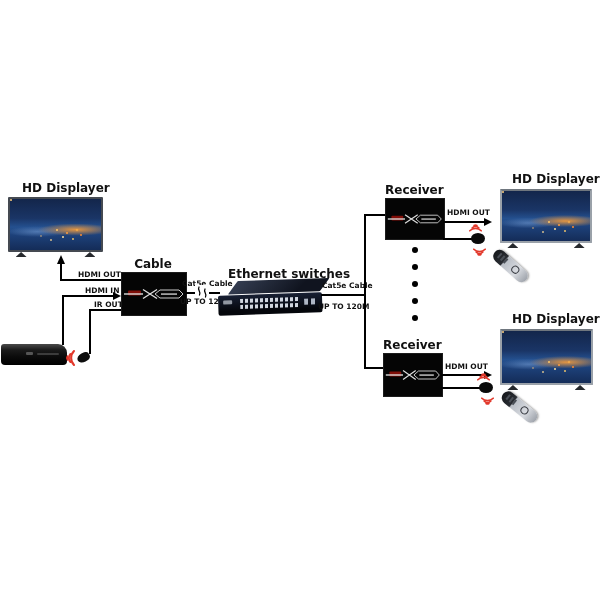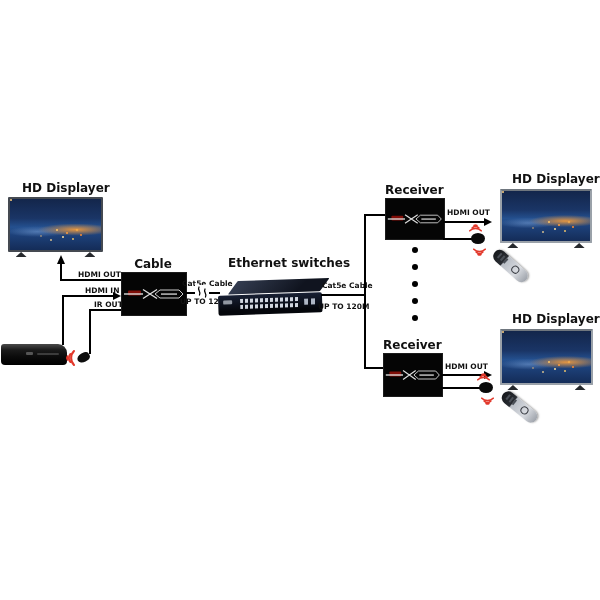--- a/index.html
+++ b/index.html
@@ -125,21 +125,21 @@
     <svg viewBox="0 0 14 15">
         <rect width="14" height="15" fill="#fff"></rect>
       <g fill="none" stroke="#000" stroke-width="1.3" stroke-linecap="round">
         <path d="M4 2 C2 5.5,6.5 6.5,4.5 10"></path>
           <path d="M10 4 C8 7.5,12.5 8.5,10.5 12"></path>
       </g>
       </svg>
   </div>
   <div class="lbl" style="left:180px;top:297px;">UP TO 120M</div>
 
-  <div class="lbl title" style="left:228px;top:256px;width:90px;text-align:center;">Ethernet switches</div>
+  <div class="lbl title" style="left:228px;top:267px;width:90px;text-align:center;">Ethernet switches</div>
   <div class="switch">
     <div class="sw-top"></div>
     <div class="sw-front">
       <div class="sw-logo"></div>
       <div class="sw-ports r1"></div>
       <div class="sw-ports r2"></div>
       <div class="sw-uplink"></div>
     </div>
   </div>
 

